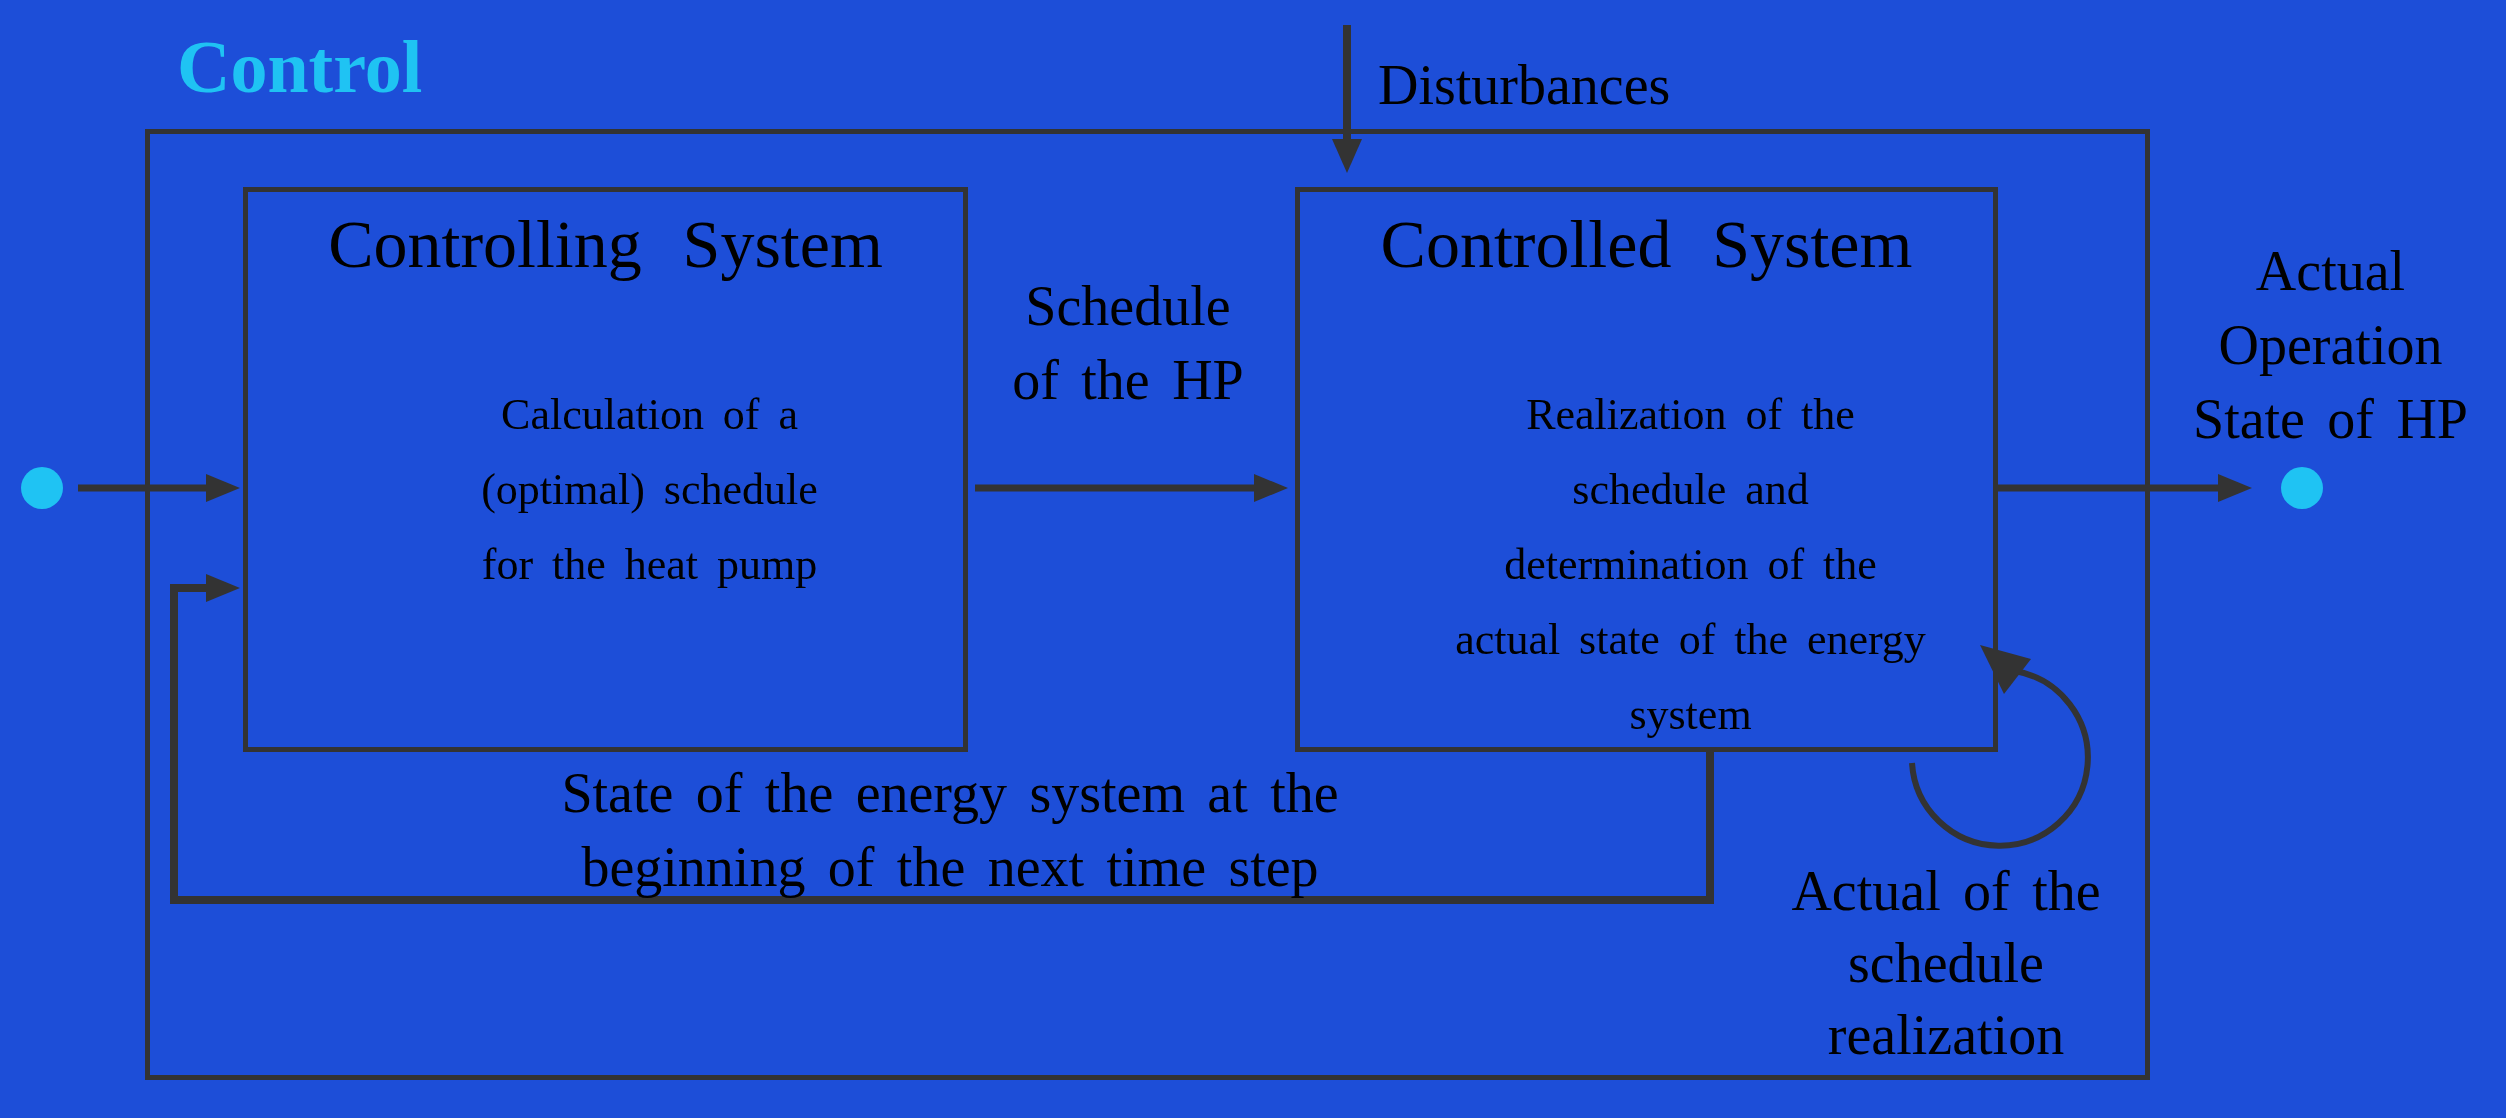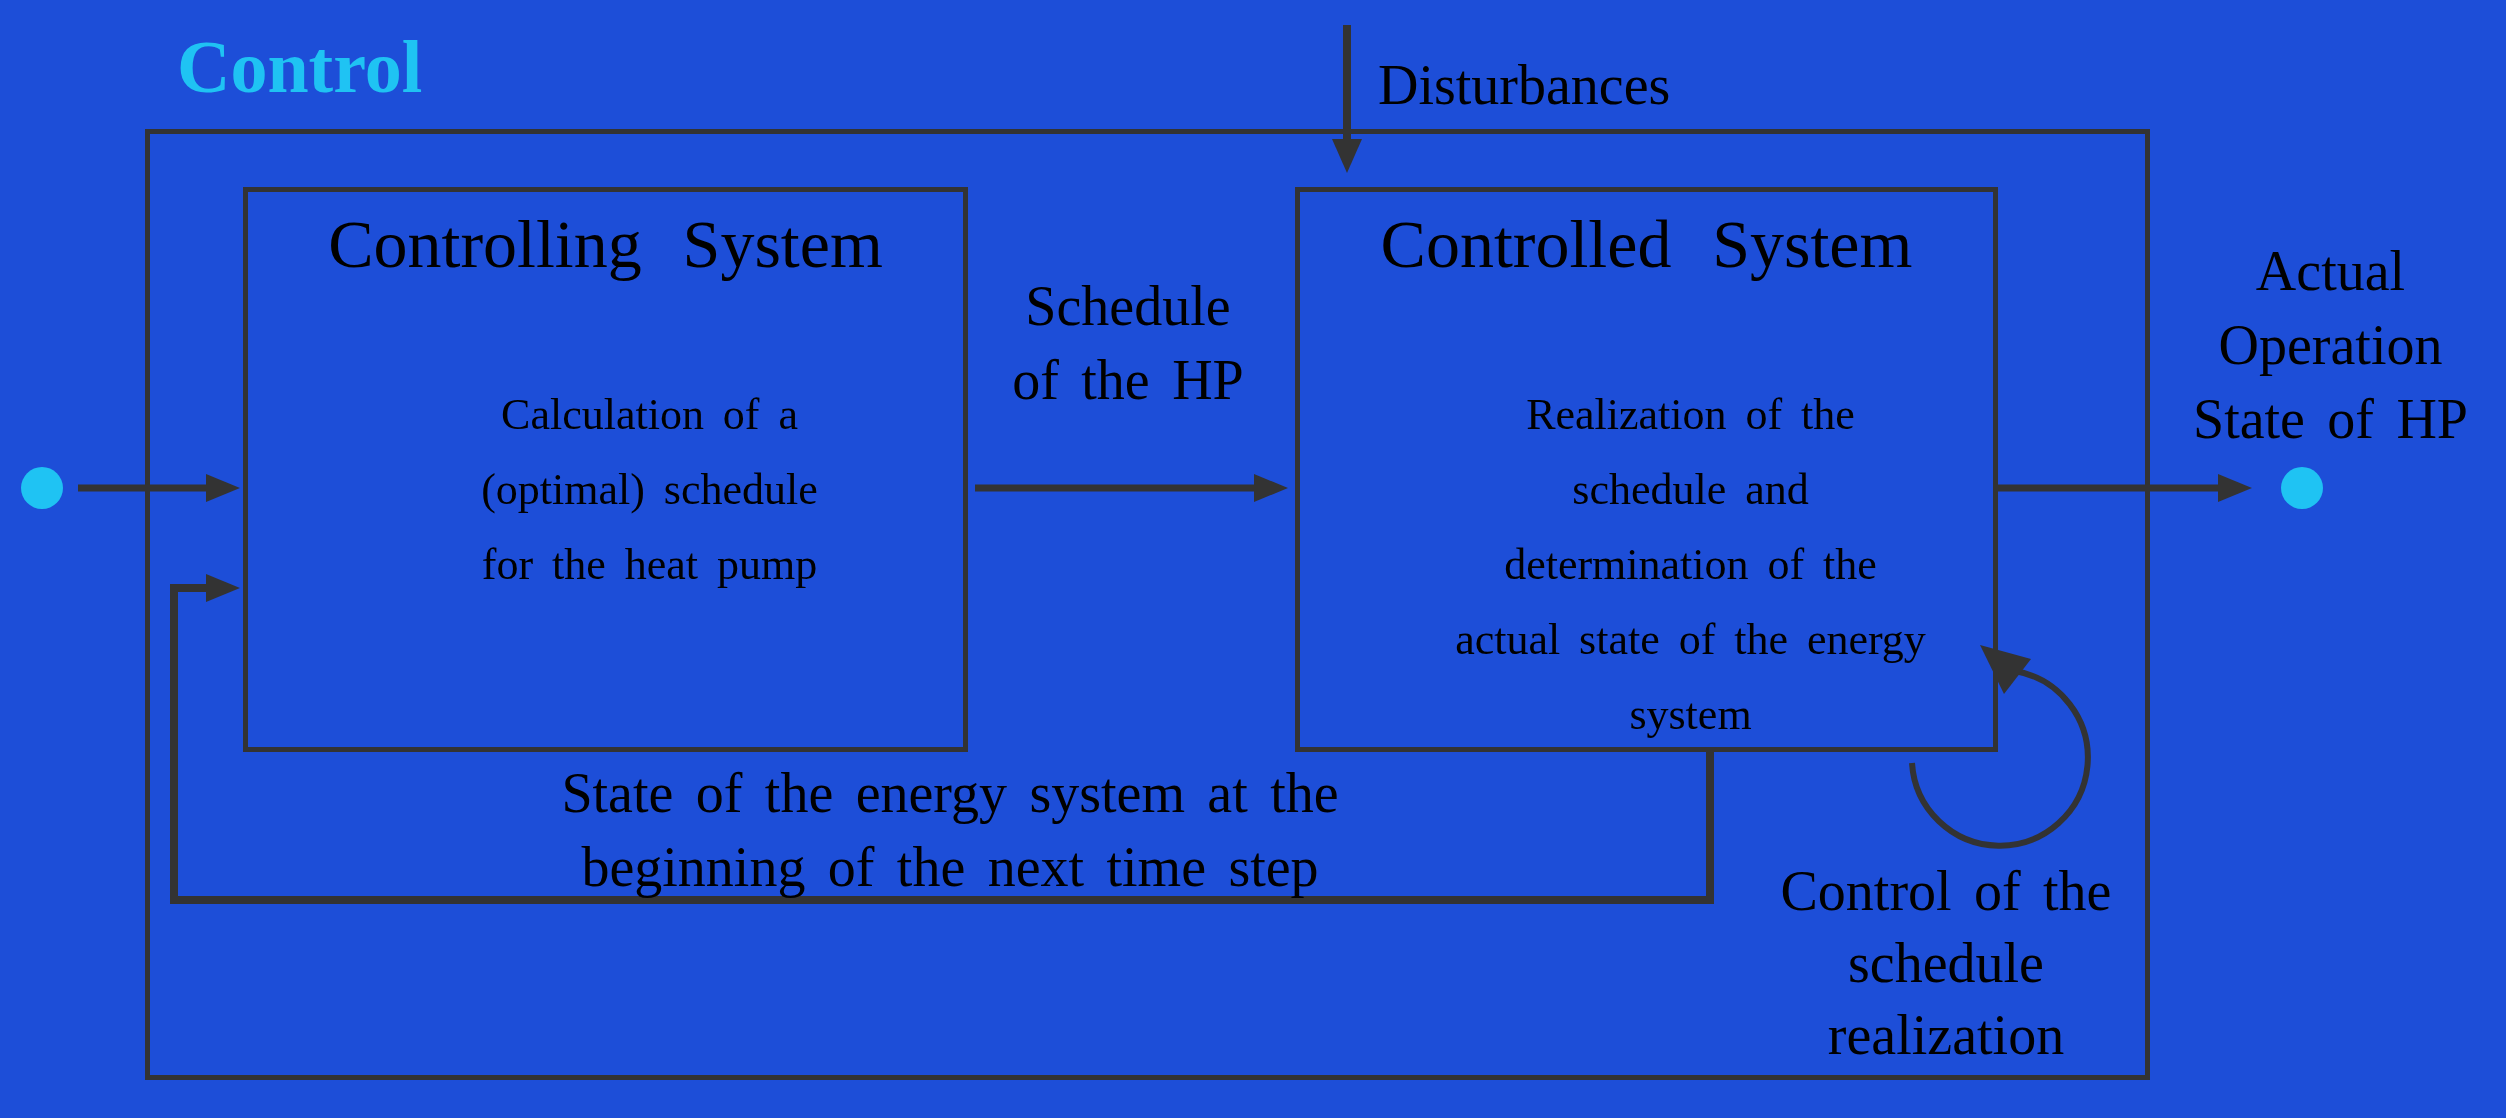--- a/index.html
+++ b/index.html
@@ -166,17 +166,17 @@
   </div>
 
   <div class="float-label disturbances-label">Disturbances</div>
   <div class="float-label schedule-label">Schedule
 of the HP</div>
   <div class="float-label actual-operation-label">Actual
 Operation
 State of HP</div>
   <div class="float-label feedback-label">State of the energy system at the
 beginning of the next time step</div>
-  <div class="float-label control-realization-label">Control of the
+  <div class="float-label control-realization-label">Actual of the
 schedule
 realization</div>
 
 </div>
 
 </body></html>

